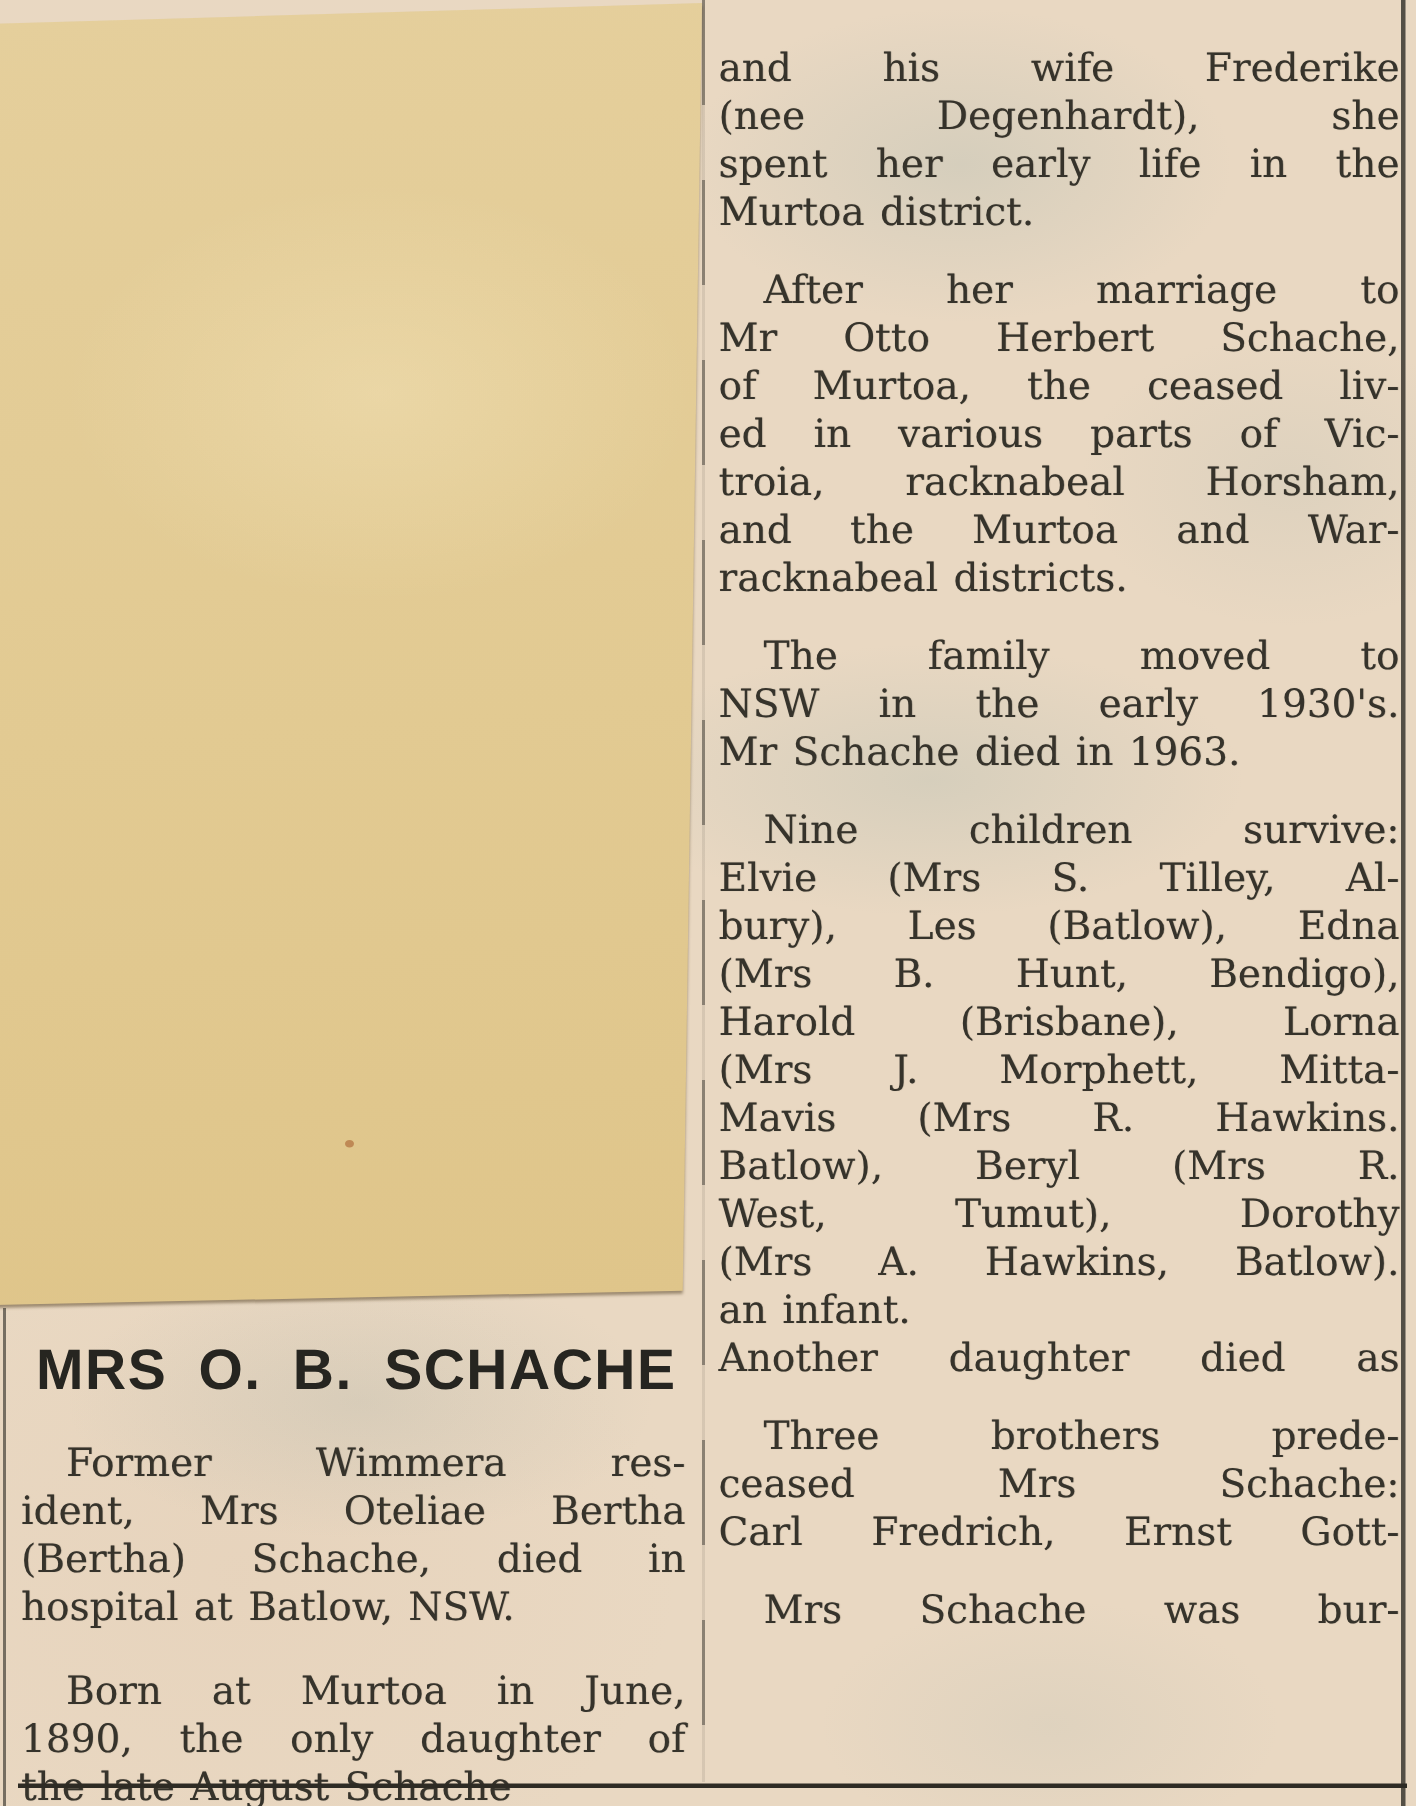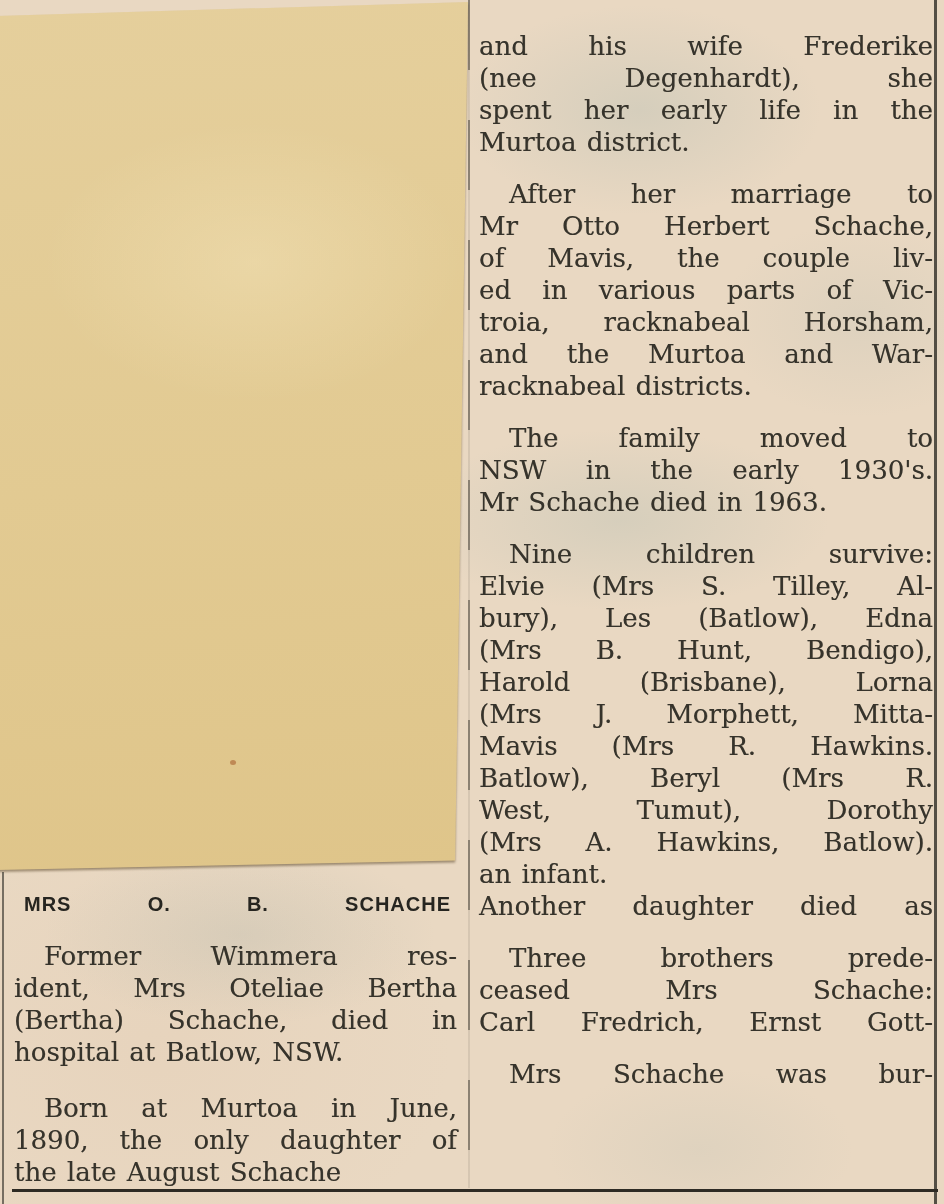--- a/index.html
+++ b/index.html
@@ -57,21 +57,21 @@
     background: var(--rule, #2e2b24);
   }
 
   
   .col-left  { position:absolute; left:14px;  top:893px; width:443px; z-index:3; }
   .col-right { position:absolute; left:479px; top:30px;  width:454px; z-index:3; }
 
   .headline {
     font-family: "Liberation Sans", sans-serif;
     font-weight: 700;
-    font-size: 20px;
+    font-size: 38px;
     letter-spacing: 1px;
     color: #262520;
     text-align: justify;
     text-align-last: justify;
     margin: 0 6px 16px 10px;
   }
 
   .para { margin: 0 0 20px 0; }
   .col-left .para { margin-bottom: 15px; margin-top: 24px; }
   .line {
@@ -122,21 +122,21 @@
     <div>
         <div class="para">
           <div class="line">and his wife Frederike</div>
           <div class="line">(nee Degenhardt), she</div>
           <div class="line">spent her early life in the</div>
           <div class="line last">Murtoa district.</div>
         </div>
         <div class="para">
           <div class="line indent">After her marriage to</div>
           <div class="line">Mr Otto Herbert Schache,</div>
-          <div class="line">of Mavis, the couple liv-</div>
+          <div class="line">of Murtoa, the ceased liv-</div>
           <div class="line">ed in various parts of Vic-</div>
           <div class="line">troia, racknabeal Horsham,</div>
           <div class="line">and the Murtoa and War-</div>
           <div class="line last">racknabeal districts.</div>
         </div>
         <div class="para">
           <div class="line indent">The family moved to</div>
           <div class="line">NSW in the early 1930's.</div>
           <div class="line last">Mr Schache died in 1963.</div>
         </div>

